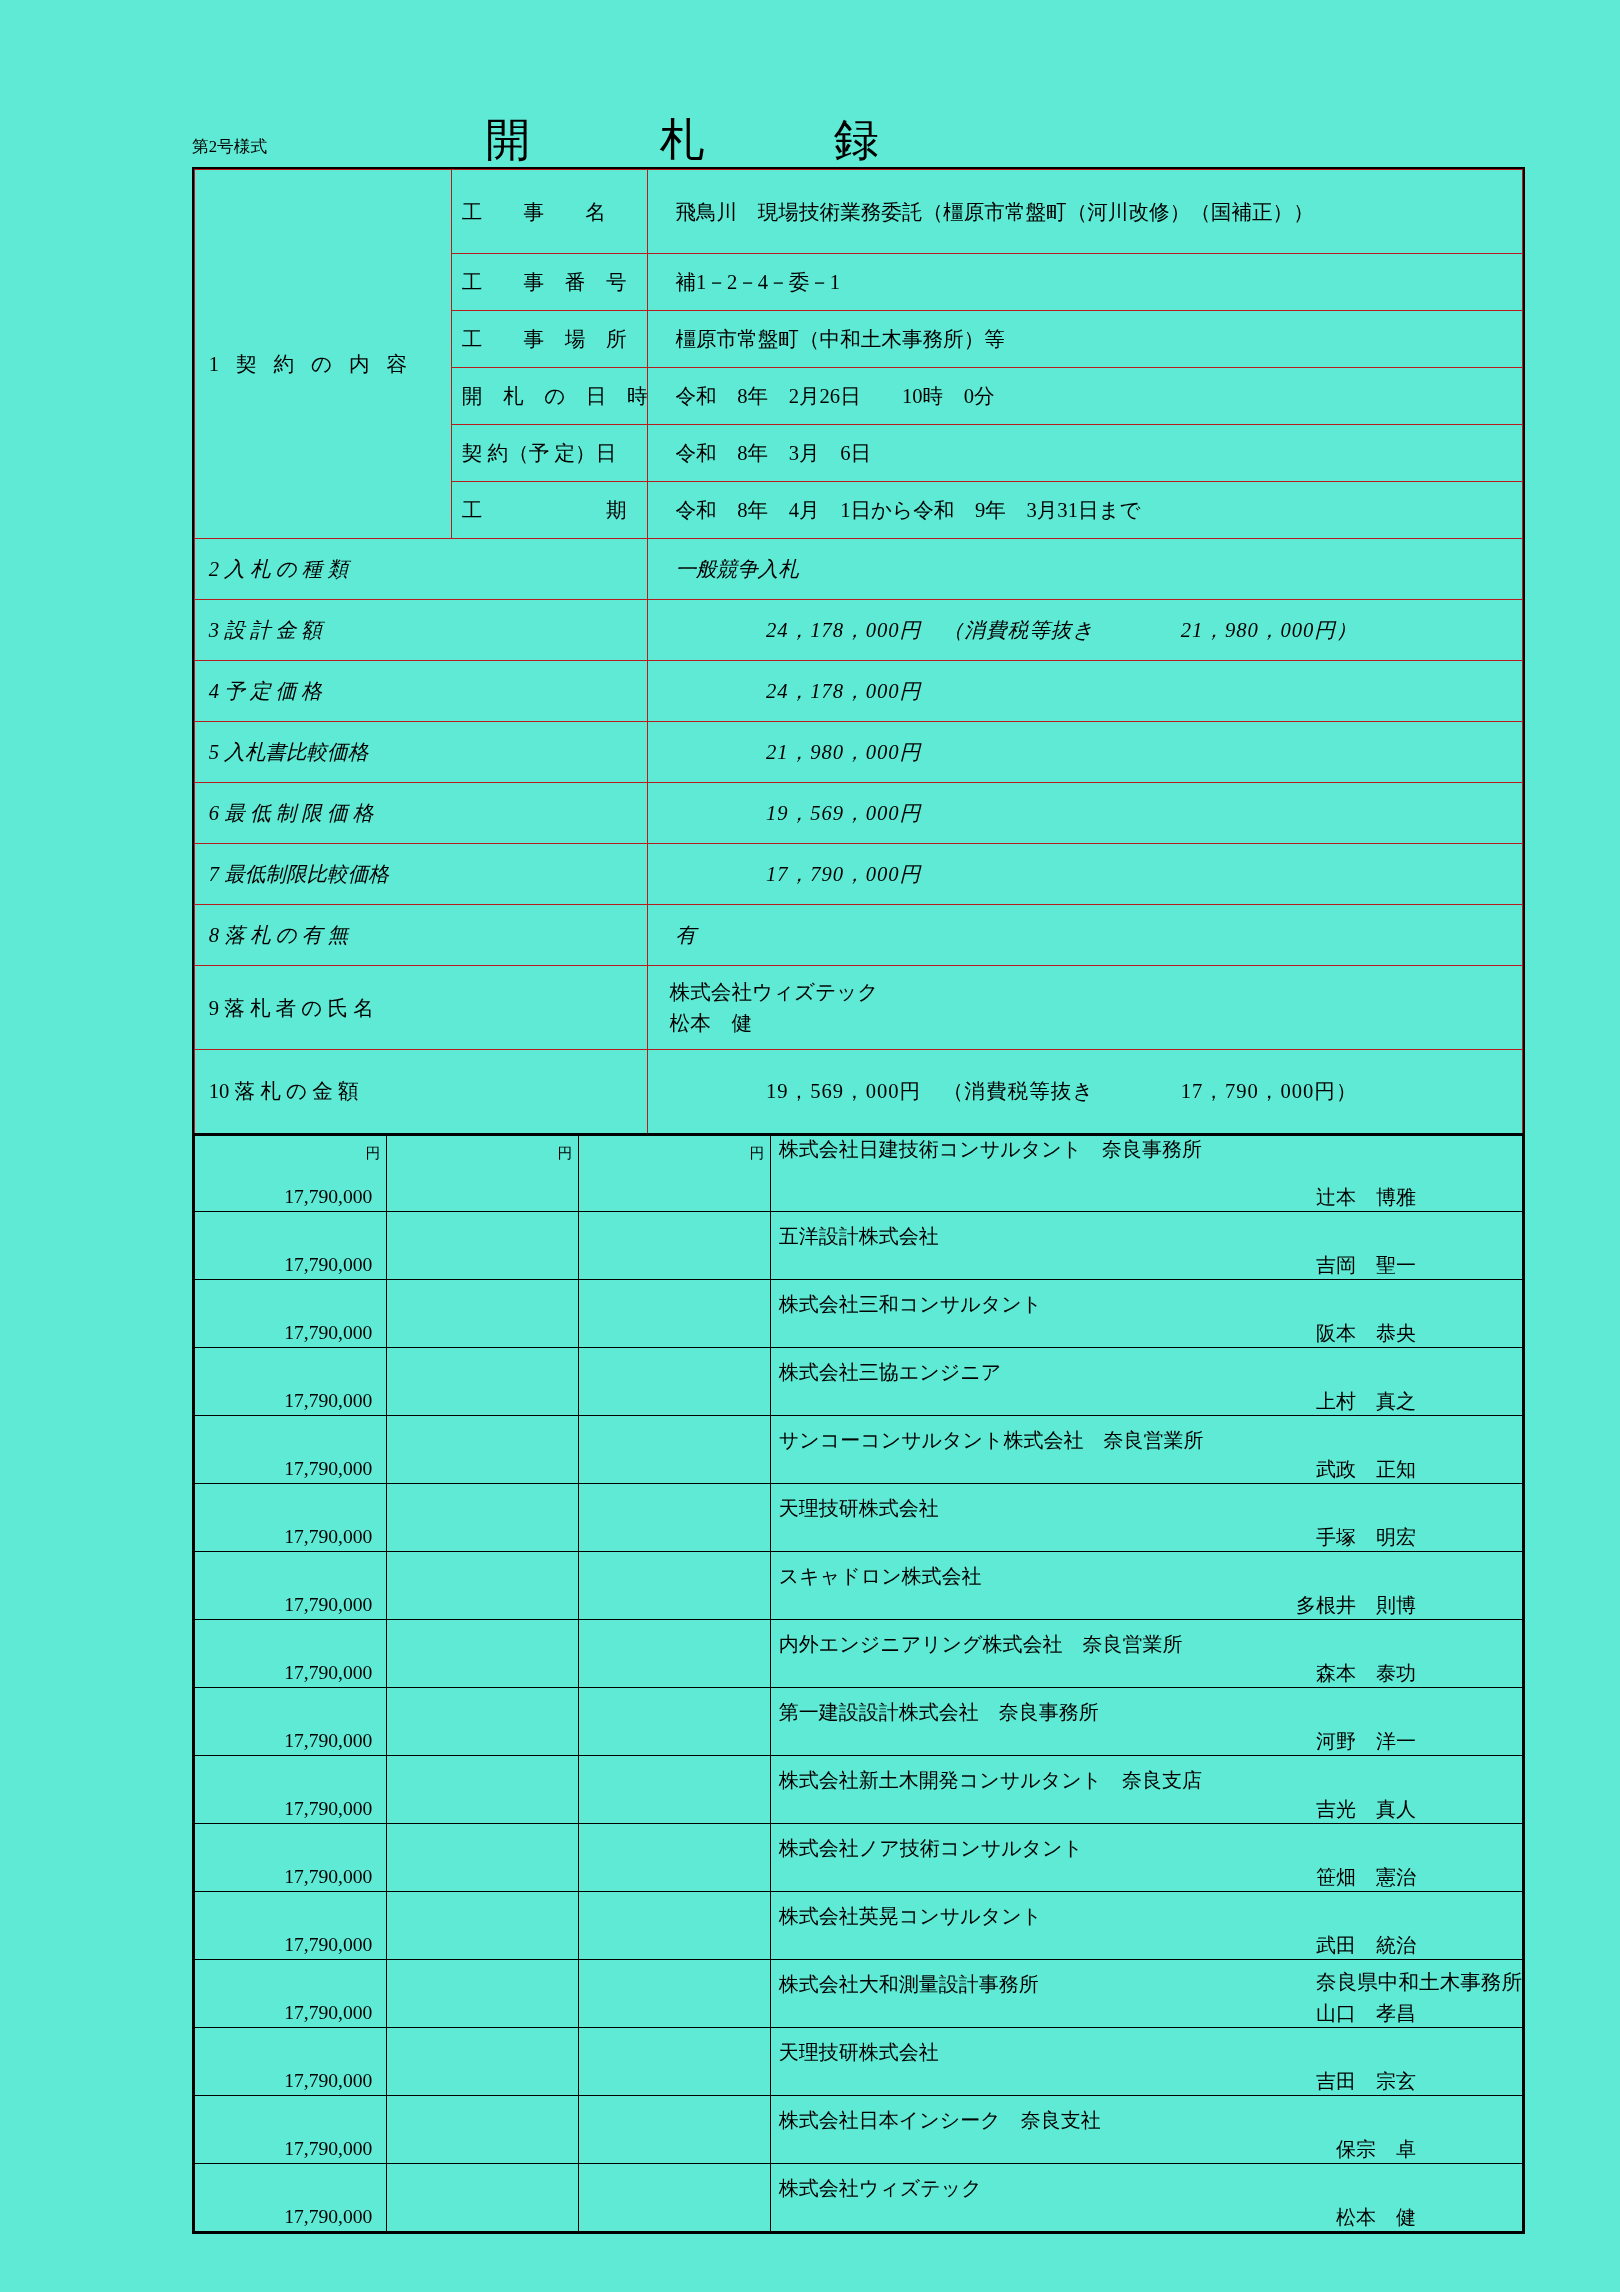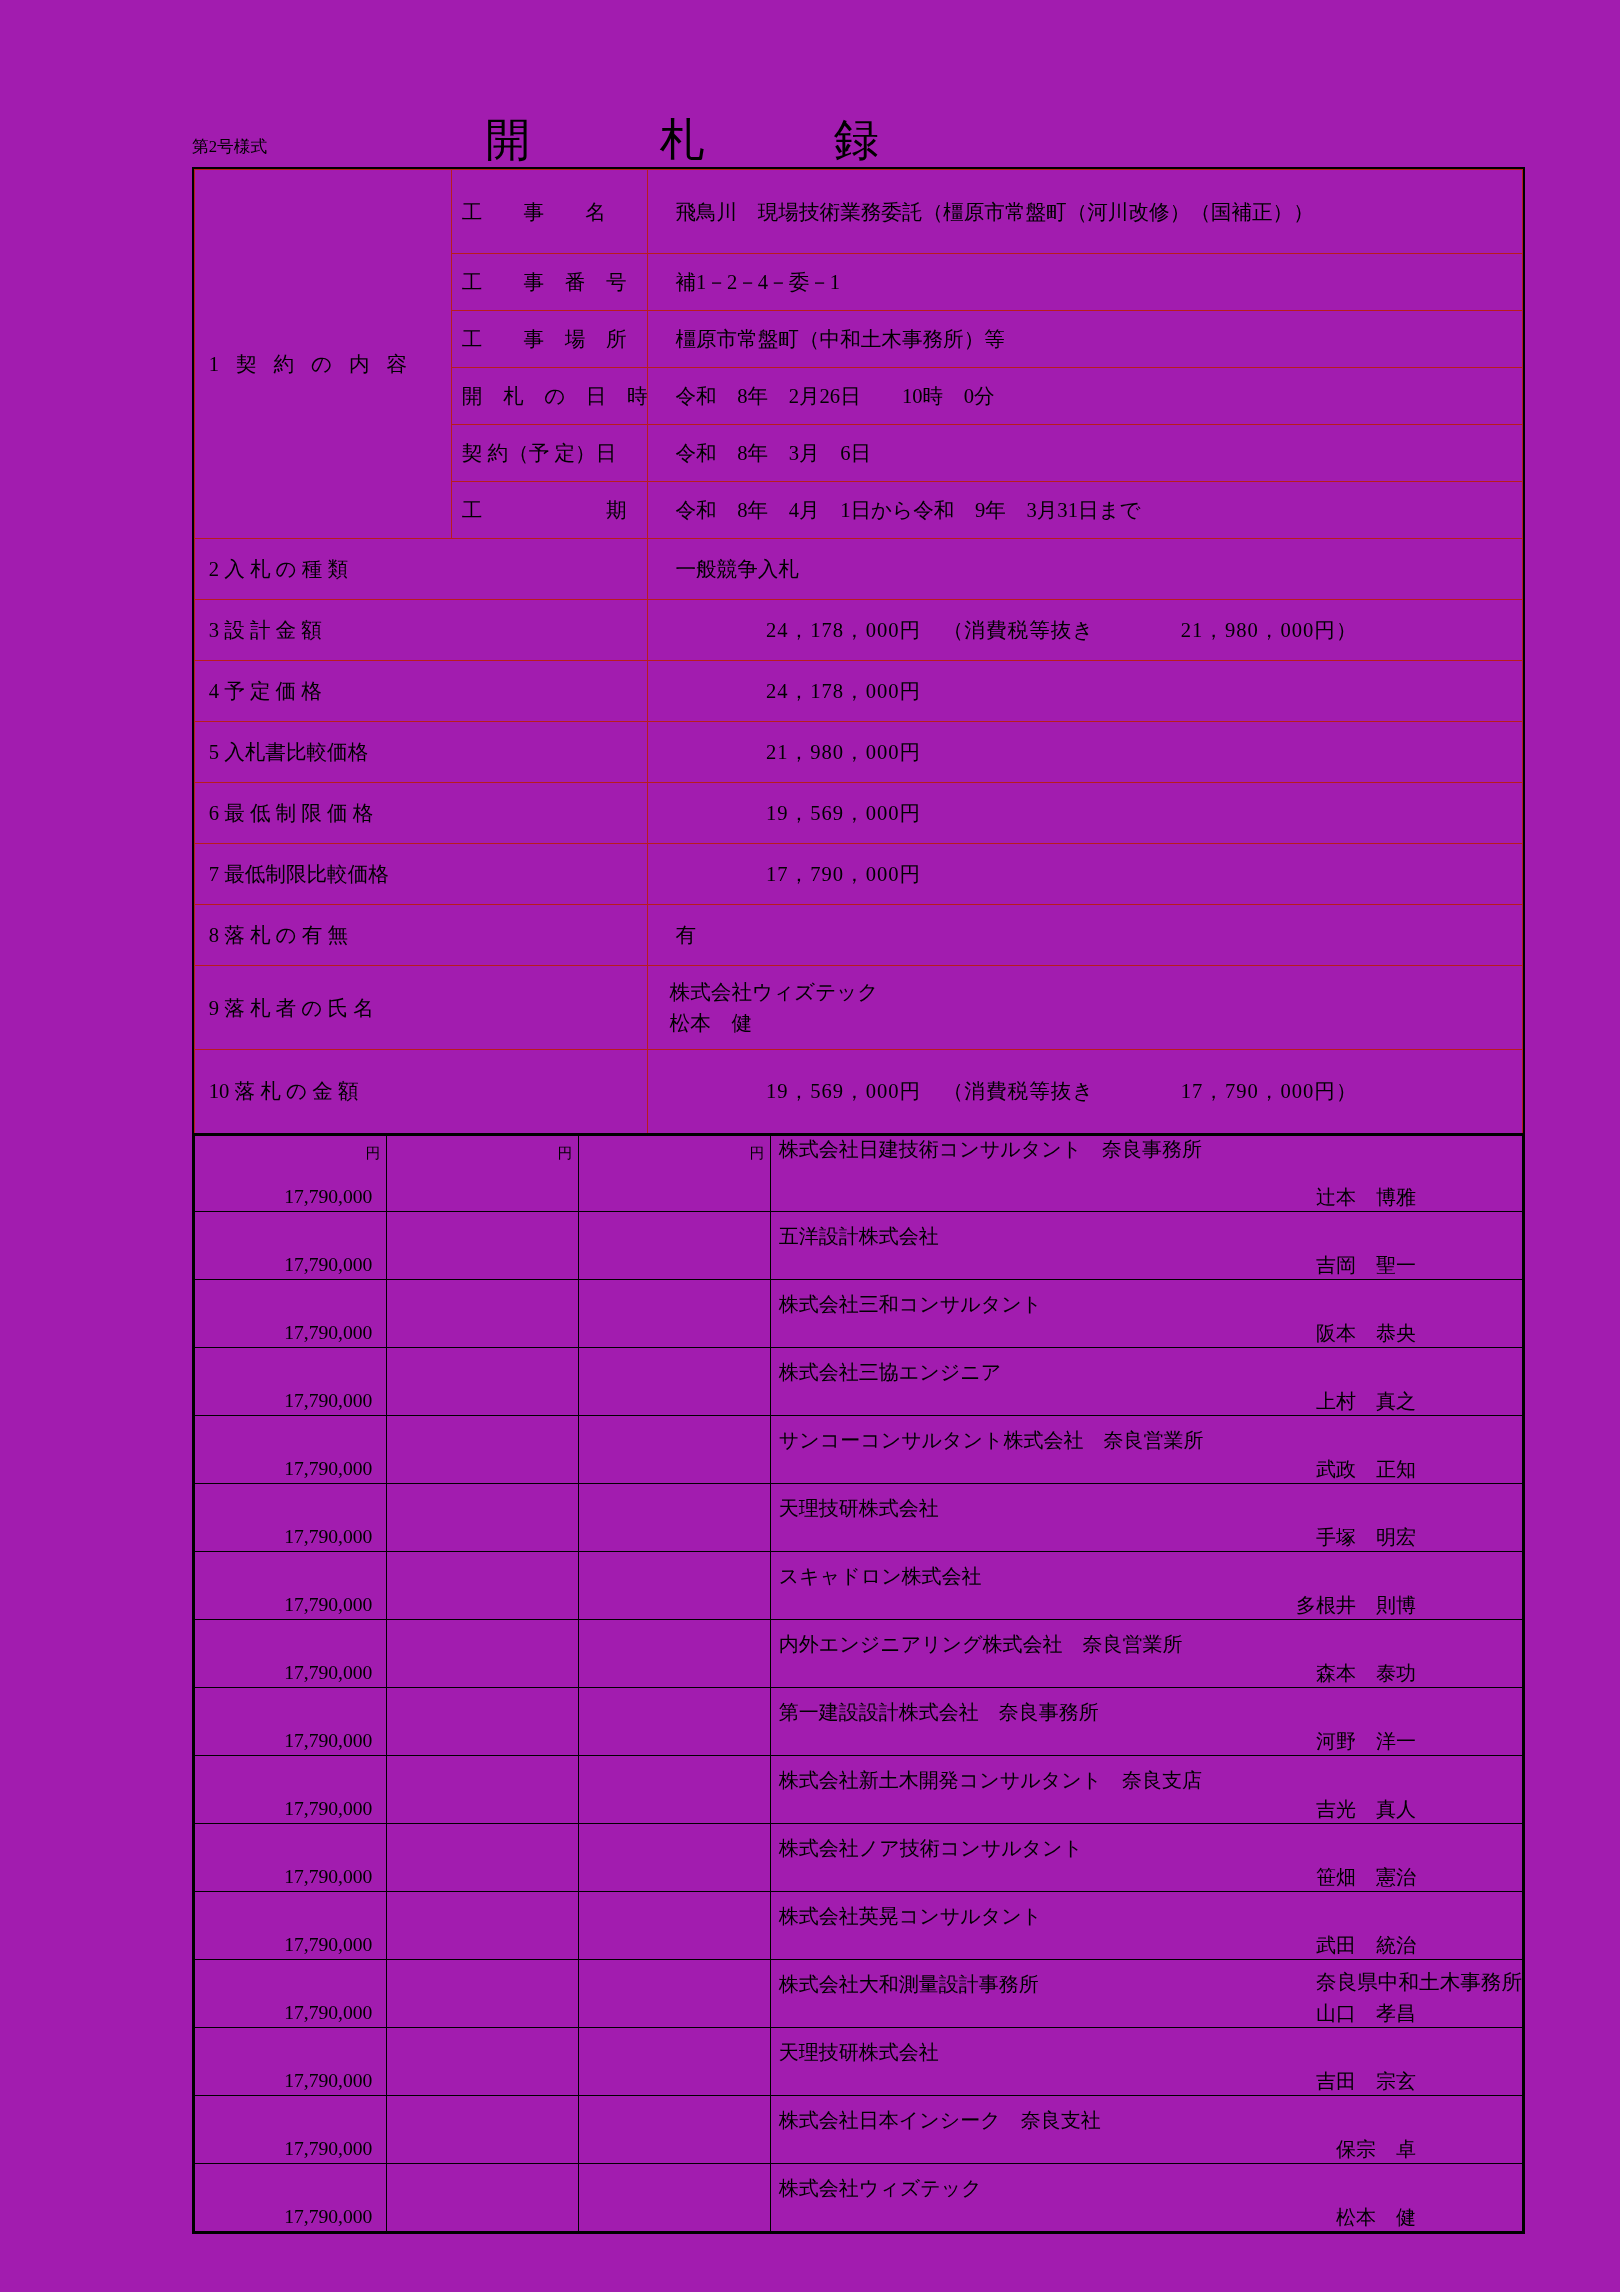--- a/index.html
+++ b/index.html
@@ -13,21 +13,21 @@
     font-family: "Liberation Serif", "DejaVu Serif", serif;
     color: #000000;
     position: relative;
     overflow: hidden;
   }
   .page {
     position: absolute;
     left: 0; top: 0;
     width: 1620px;
     height: 2293px;
-    background: #a21caf;
+    background: #5eead4;
   }
 
   
   .form-no {
     position: absolute;
     left: 192px;
     top: 135px;
     font-size: 16.7px;
     letter-spacing: 0px;
     white-space: nowrap;
@@ -86,21 +86,21 @@
     white-space: nowrap;
     font-size: 20.6px;
   }
   .val-num {
     padding-left: 118px !important;
     white-space: nowrap;
     font-size: 20.6px;
     letter-spacing: 1px;
   }
   .row-h { height: 57px; }
-  .row-h2 { height: 61px; }
+  .row-h2 { height: 61px; font-style: italic; }
   .row-tall { height: 84px; }
 
   .thickbot { border-bottom: 2px solid #000 !important; }
 
   
   .s1label {
     border-right: 1px solid #000;
     border-bottom: 1px solid #000;
     text-align: left;
     padding-left: 13.7px !important;

